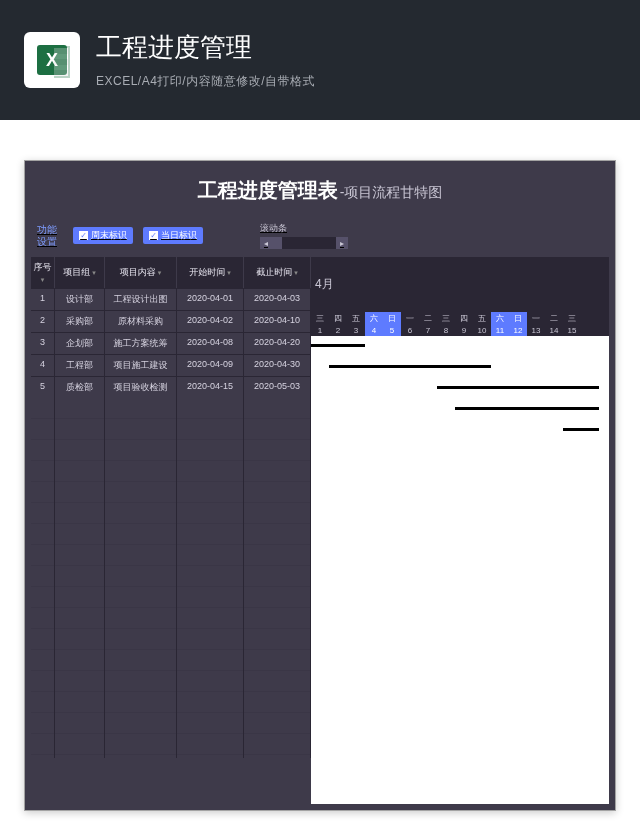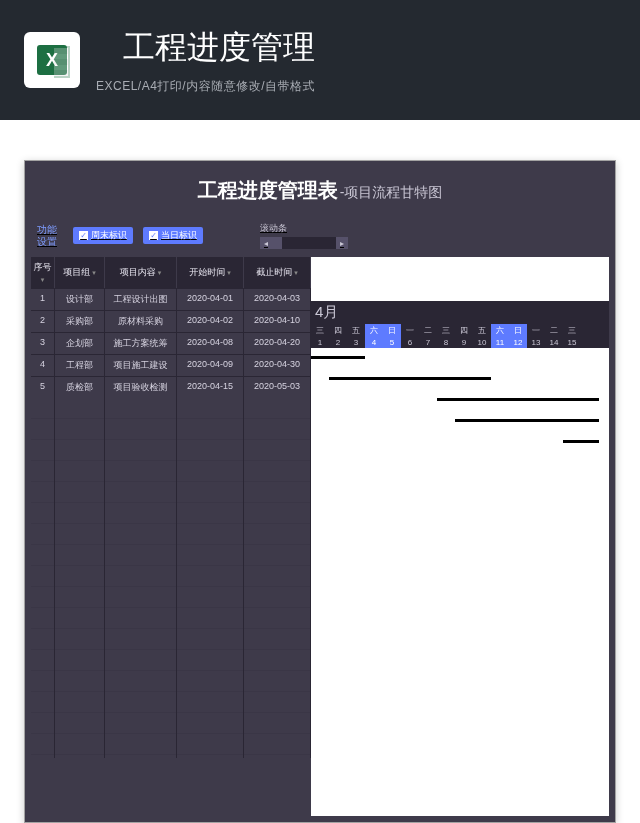--- a/index.html
+++ b/index.html
@@ -3,21 +3,21 @@
 <meta charset="utf-8">
 <style>
 * { margin: 0; padding: 0; box-sizing: border-box; }
 body { width: 640px; height: 823px; background: #fff; font-family: "Microsoft YaHei", Arial, sans-serif; overflow: hidden; }
 
 .top-header { background: #242930; height: 120px; padding: 20px 24px; display: flex; align-items: center; gap: 16px; }
 .excel-icon { width: 56px; height: 56px; background: #fff; border-radius: 6px; display: flex; align-items: center; justify-content: center; position: relative; }
 .excel-icon .x { width: 30px; height: 30px; background: #1d6f42; border-radius: 3px; display: flex; align-items: center; justify-content: center; color: #fff; font-weight: bold; font-size: 18px; }
 .excel-icon::after { content: ""; position: absolute; right: 10px; top: 14px; width: 14px; height: 28px; border: 2px solid #1d6f42; border-left: none; background: linear-gradient(#ddd 0 20%, #fff 20% 40%, #ddd 40% 60%, #fff 60% 80%, #ddd 80% 100%); opacity: 0.3; }
 .header-text { color: #fff; }
-.header-title { font-size: 32px; font-weight: 400; margin-bottom: 8px; text-align: right; }
+.header-title { font-size: 26px; font-weight: 400; margin-bottom: 8px; }
 .header-sub { font-size: 12px; color: #a8acb3; letter-spacing: 0.5px; }
 
 .preview-wrap { padding: 40px 24px; background: #fff; }
 .sheet { width: 100%; background: #3e3a4a; border: 1px solid #a3a3a3; padding: 6px; position: relative; box-shadow: 0 2px 8px rgba(0,0,0,0.2); }
 
 .sheet-title { text-align: center; padding: 10px 0 14px; }
 .sheet-title-main { color: #fff; font-size: 20px; font-weight: bold; display: inline; }
 .sheet-title-sub { color: #c9c6d4; font-size: 14px; display: inline; margin-left: 2px; }
 
 .controls-row { display: flex; align-items: center; padding: 4px 6px 8px; gap: 10px; font-size: 10px; position: relative; text-decoration: underline; }
@@ -42,21 +42,21 @@
 .c-start { width: 67px; }
 .c-end { width: 67px; }
 
 .tbody .tr { display: flex; border-top: 1px solid #2a2634; }
 .td { color: #d6d3e0; font-size: 9px; padding: 4px 2px; text-align: center; border-right: 1px solid #2a2634; overflow: hidden; white-space: nowrap; }
 .empty-rows { height: 360px; background: repeating-linear-gradient(to bottom, #3e3a4a 0 20px, #3a3646 20px 21px); display: flex; }
 .empty-rows div { border-right: 1px solid #2a2634; height: 100%; }
 
 .right-gantt { flex: 1; background: #fff; position: relative; overflow: hidden; }
 .gantt-head { background: #2a2634; color: #c9c6d4; font-size: 8px; }
-.month-label { padding: 2px 4px; text-align: left; font-size: 15px; margin-top: 44px; }
+.month-label { padding: 19px 4px; text-align: left; font-size: 12px; }
 .dow-row, .day-row { display: flex; }
 .cell { width: 18px; text-align: center; padding: 1px 0; flex-shrink: 0; }
 .weekend { background: #5e7bff; color: #fff; }
 .gantt-body { position: relative; background: #fff; height: 468px; }
 .bar { position: absolute; height: 3px; background: #000; }
 </style>
 </head>
 <body>
 
 <div class="top-header">

